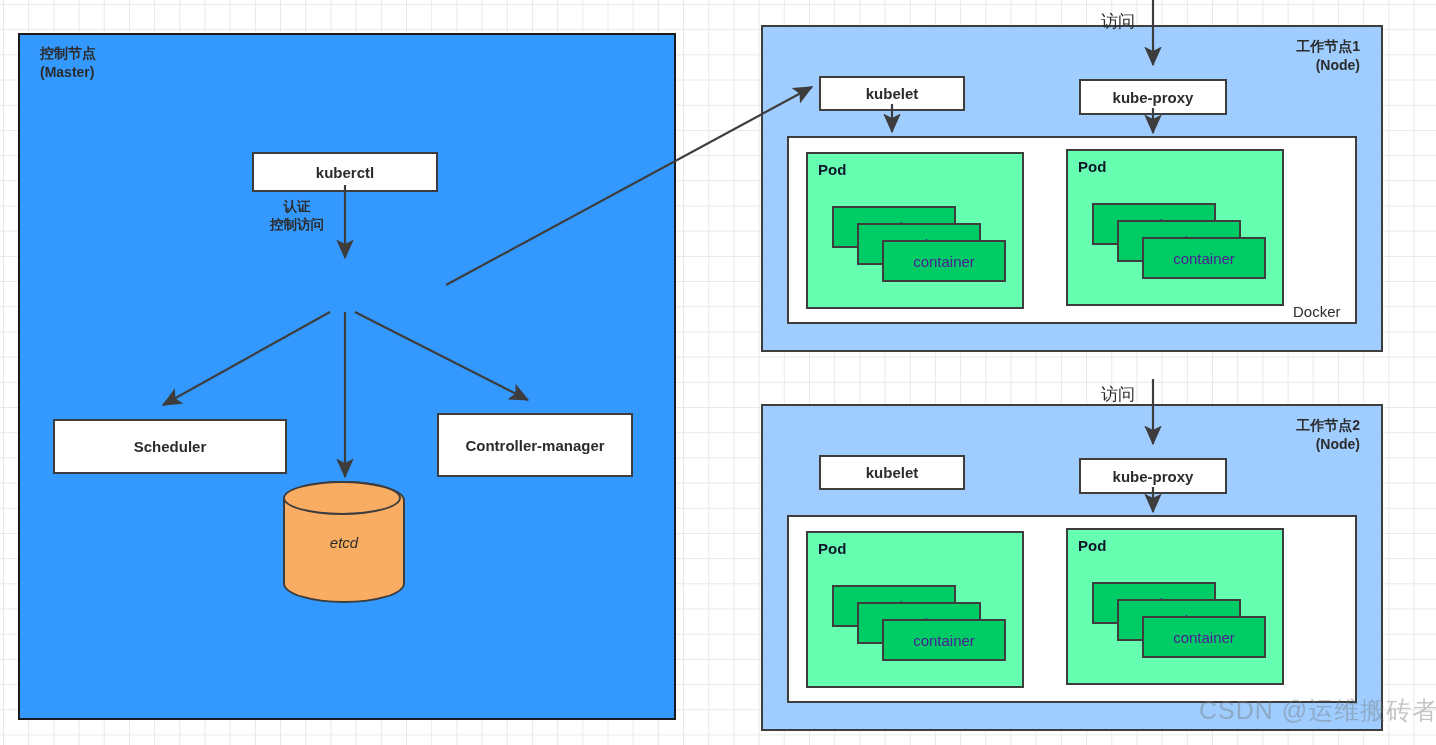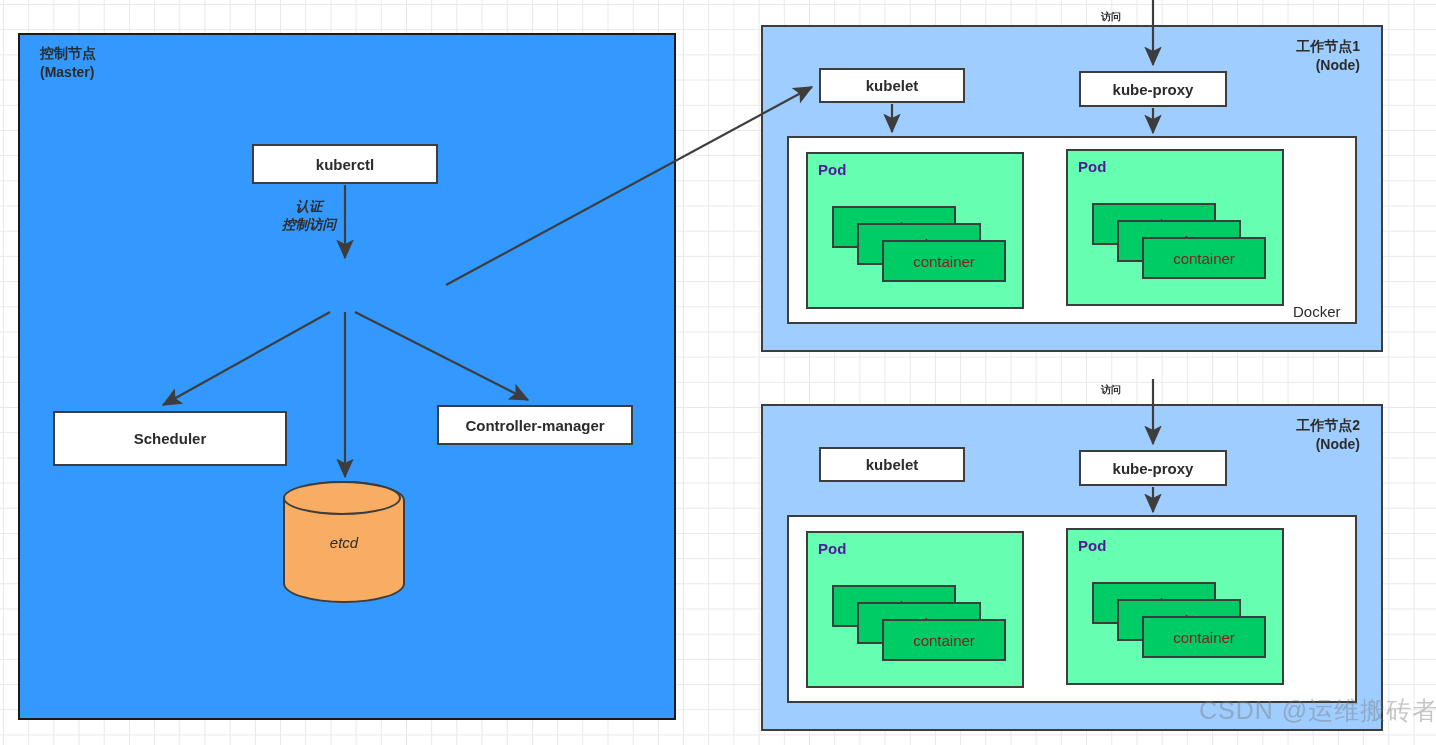--- a/index.html
+++ b/index.html
@@ -45,72 +45,73 @@
     background: #66FFB2;
     border: 2px solid #3d3d3d;
   }
 
   .container-box {
     background: #00CC66;
     border: 2px solid #3d3d3d;
     display: flex;
     align-items: center;
     justify-content: center;
-    color: #7f1d1d;
+    color: #4c1d95;
     font-size: 15px;
   }
 
   .white-node {
     background: #ffffff;
     border: 2px solid #3d3d3d;
     display: flex;
     align-items: center;
     justify-content: center;
     font-weight: bold;
     font-size: 15px;
     color: #2b2b2b;
+    margin-top: 8px;
   }
 
   .zone-label {
     font-weight: bold;
     font-size: 14px;
     color: #2b2b2b;
     line-height: 1.35;
     white-space: pre-line;
   }
 
   .zone-label.right { text-align: right; }
 
   .pod-label {
     position: absolute;
     left: 10px;
     top: 7px;
     font-weight: bold;
     font-size: 15px;
-    color: #4c1d95;
+    color: #0f172a;
   }
 
   .docker-label {
     position: absolute;
     font-size: 15px;
     color: #2b2b2b;
   }
 
   .edge-label {
     font-size: 13.5px;
     font-weight: bold;
     color: #2b2b2b;
     line-height: 1.3;
     text-align: center;
     white-space: pre-line;
   }
 
   .access-label {
-    font-size: 10px;
-    font-weight: bold;
+    font-size: 17px;
+    font-weight: normal;
     color: #2b2b2b;
     text-align: center;
   }
 
   
   .etcd {
     position: absolute;
     background: #F8AD62;
     border: 2px solid #3d3d3d;
     border-radius: 50% / 16%;
@@ -155,27 +156,27 @@
 
 <div id="canvas">
 
   <div class="abs master-box" style="left:18px; top:33px; width:658px; height:687px;"></div>
 
   <div class="abs zone-label" style="left:40px; top:44px;">控制节点
 (Master)</div>
 
   <div class="abs white-node" style="left:252px; top:144px; width:186px; height:40px;">kuberctl</div>
 
-  <div class="abs edge-label" style="left:265px; top:198px; width:88px;font-style:italic;">认证
+  <div class="abs edge-label" style="left:253px; top:198px; width:88px;">认证
 控制访问</div>
 
 
   <div class="abs white-node" style="left:53px; top:411px; width:234px; height:55px;">Scheduler</div>
 
-  <div class="abs white-node" style="left:437px; top:405px; width:196px; height:40px;">Controller-manager</div>
+  <div class="abs white-node" style="left:437px; top:405px; width:196px; height:64px;">Controller-manager</div>
 
   <div class="etcd" style="left:283px; top:481px; width:122px; height:122px;">
     <div class="cap"></div>
     <span class="etcd-text">etcd</span>
   </div>
 
   <div class="abs node-box" style="left:761px; top:25px; width:622px; height:327px;"></div>
 
   <div class="abs zone-label right" style="left:1200px; top:37px; width:160px;">工作节点1
 (Node)</div>

